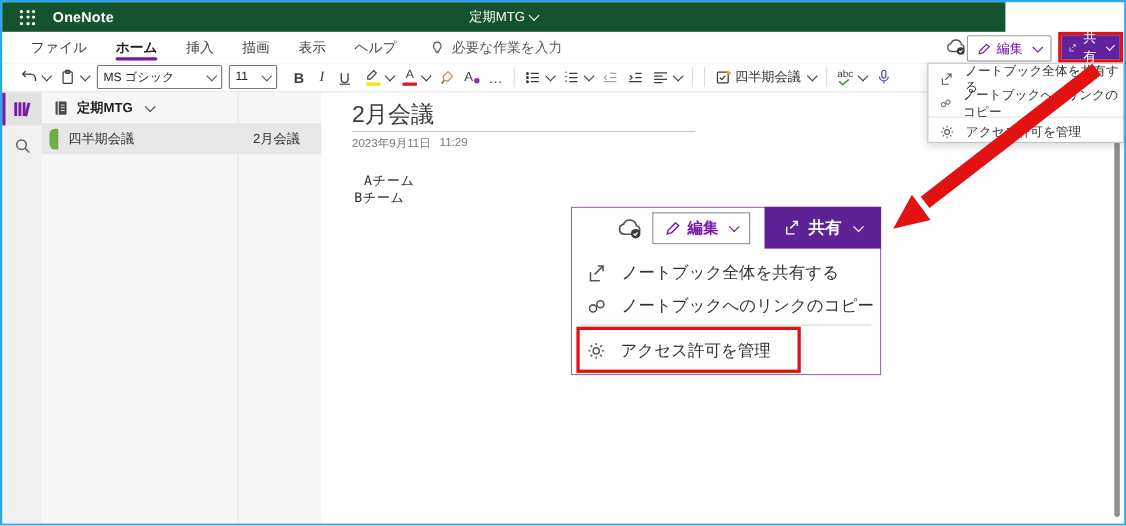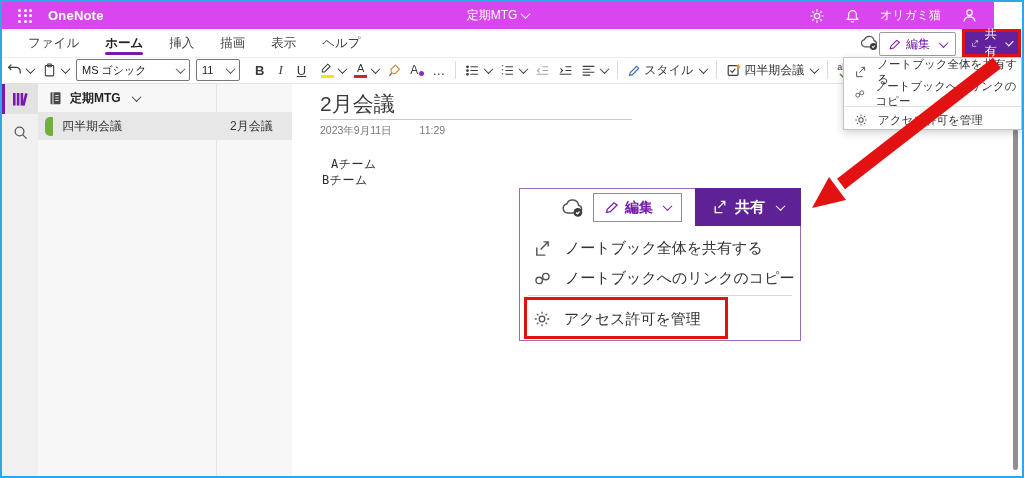--- a/index.html
+++ b/index.html
@@ -6,21 +6,21 @@
   #screen{position:relative;width:1024px;height:478px;overflow:hidden;background:#fff;
     font-family:"Liberation Sans","DejaVu Sans",sans-serif;color:#333;}
   .abs{position:absolute;}
   .chv{width:6px;height:6px;border-right:1.5px solid currentColor;border-bottom:1.5px solid currentColor;
     transform:rotate(45deg) translate(-1px,-1px);display:inline-block;margin-left:5px;}
   .vdiv{width:1px;height:18px;background:#dcdcdc;margin:0 5px;}
   svg{display:block;}
   
   #frame{left:0;top:0;right:0;bottom:0;border:2px solid #2ea7e8;z-index:30;pointer-events:none;}
   
-  #titlebar{left:2px;top:2px;width:992px;height:27px;background:#d946ef;color:#fff;display:flex;align-items:center;z-index:2;}
+  #titlebar{left:2px;top:2px;width:912px;height:27px;background:#14532d;color:#fff;display:flex;align-items:center;z-index:2;}
   .waffle{display:grid;grid-template-columns:repeat(3,3px);grid-gap:2.5px;margin-left:16px;cursor:pointer;}
   .waffle i{width:3px;height:3px;background:#fff;border-radius:50%;}
   #app-name{font-weight:bold;font-size:13px;margin-left:16px;letter-spacing:.2px;}
   #tb-center{position:absolute;left:0;right:0;text-align:center;font-size:12px;pointer-events:none;}
   #tb-center .inner{pointer-events:auto;display:inline-flex;align-items:center;cursor:pointer;}
   #tb-right{margin-left:auto;display:flex;align-items:center;gap:20px;margin-right:16px;}
   #tb-right .uname{font-size:12px;}
   
   #menubar{left:2px;top:29px;width:1020px;height:28px;background:#fff;display:flex;align-items:center;
     font-size:12.5px;color:#424242;border-bottom:1px solid #f0f0f0;z-index:2;}
@@ -29,21 +29,21 @@
   .menu-item.active::after{content:"";position:absolute;left:0;right:0;bottom:2px;height:3px;background:#7719aa;border-radius:2px;}
   #tellme{margin-left:30px;display:flex;align-items:center;gap:7px;color:#5a5a5a;cursor:text;}
   #mb-cloud{position:absolute;right:142px;top:4px;cursor:default;}
   #mb-edit{position:absolute;right:66px;top:3px;height:22px;padding:0 8px;border:1px solid #9b9b9b;border-radius:2px;
     background:#fff;color:#7719aa;font-size:12px;display:flex;align-items:center;gap:5px;cursor:pointer;}
   #mb-share-box{position:absolute;right:1px;top:0;width:59px;height:28px;border:3px solid #e31212;box-sizing:border-box;z-index:8;}
   #mb-share{width:100%;height:100%;background:#62229e;color:#fff;font-size:12px;display:flex;align-items:center;
     justify-content:center;gap:4px;cursor:pointer;border:none;}
   
   #toolbar{left:2px;top:57px;width:1020px;height:27px;background:#fff;display:flex;align-items:center;
-    border-bottom:1px solid #e3e3e3;padding-left:0;box-sizing:border-box;color:#3b3b3b;z-index:1;}
+    border-bottom:1px solid #e3e3e3;padding-left:12px;box-sizing:border-box;color:#3b3b3b;z-index:1;}
   .tbtn{display:flex;align-items:center;padding:0 4px;height:24px;cursor:pointer;}
   .combo{border:1px solid #767676;border-radius:2px;height:20px;display:flex;align-items:center;
     font-size:11px;padding:0 5px;margin:0 3px;cursor:pointer;color:#222;}
   .combo .chv{margin-left:7px;color:#555;}
   .ltr{font-size:13px;font-family:"Liberation Serif",serif;}
   .colorbar{display:inline-block;width:13px;height:3px;margin-top:1px;}
   .stack{display:flex;flex-direction:column;align-items:center;line-height:1;}
   .tlabel{font-size:12px;margin:0 2px;color:#333;}
   
   #rail{left:2px;top:84px;width:36px;height:392px;background:#f0f0f0;}
@@ -56,21 +56,21 @@
     box-sizing:border-box;font-size:12px;font-weight:bold;color:#222;cursor:pointer;}
   #section-row{left:38px;top:112px;width:179px;height:28px;background:#e7e7e7;display:flex;align-items:center;gap:9px;
     padding-left:7px;box-sizing:border-box;font-size:12px;cursor:pointer;text-align:center;}
   .section-tab{width:8px;height:19px;background:#6fae44;border-radius:5px 1px 1px 5px;}
   #page-row{left:217px;top:112px;width:75px;height:28px;background:#e7e7e7;display:flex;align-items:center;
     padding-left:13px;box-sizing:border-box;font-size:12px;cursor:pointer;}
   
   #content{left:292px;top:84px;width:730px;height:392px;background:#fff;}
   #page-title{left:320px;top:90px;font-size:21px;color:#3a3a3a;}
   #title-underline{left:320px;top:119px;width:312px;height:1px;background:#c9c9c9;}
-  #page-date{left:320px;top:124px;font-size:10.5px;color:#777;display:flex;gap:28px;}
+  #page-date{left:320px;top:124px;font-size:10.5px;color:#777;display:flex;gap:8px;}
   .bodyline{font-family:"DejaVu Sans Mono",monospace;font-size:12px;color:#2e2e2e;letter-spacing:.5px;}
   #scrollbar{left:1013px;top:129px;width:5px;height:341px;background:#8f8f8f;border-radius:3px;z-index:4;cursor:grab;}
   
   #dropdown{left:843px;top:57px;width:179px;height:73px;background:#fff;border:1px solid #c3c3c3;
     box-shadow:0 3px 8px rgba(0,0,0,.18);box-sizing:border-box;z-index:5;padding-top:3px;}
   .dd-item{height:22px;display:flex;align-items:center;gap:10px;padding-left:10px;font-size:11.5px;color:#333;cursor:pointer;}
   .dd-sep{height:1px;background:#e2e2e2;margin:1px 0 2px 0;}
   
   #inset{left:519px;top:188px;width:282px;height:153px;background:#fff;border:1px solid #9a6cb0;box-sizing:border-box;z-index:6;}
   #inset-share{position:absolute;right:-1px;top:-1px;width:106px;height:38px;background:#5f2196;color:#fff;
@@ -101,50 +101,36 @@
         <i></i>
         <i></i>
     </div>
     <span id="app-name">OneNote</span>
     <div id="tb-center">
       <span class="inner">
         <span>定期MTG</span>
         <span class="chv"></span>
       </span>
     </div>
-    <div id="tb-right">
-      <span>
-        <svg width="16" height="16" viewBox="0 0 18 18" fill="none" stroke="#fff" stroke-width="1.4">
-          <circle cx="9" cy="9" r="3"></circle>
-            <path d="M9 1.5v2.3M9 14.2v2.3M1.5 9h2.3M14.2 9h2.3M3.7 3.7l1.6 1.6M12.7 12.7l1.6 1.6M14.3 3.7l-1.6 1.6M5.3 12.7l-1.6 1.6"></path>
-        </svg>
-      </span>
-      <span>
-        <svg width="15" height="16" viewBox="0 0 18 18" fill="none" stroke="#fff" stroke-width="1.4">
-          <path d="M9 2.5a4.6 4.6 0 0 0-4.6 4.6v3.6L2.6 13h12.8l-1.8-2.3V7.1A4.6 4.6 0 0 0 9 2.5z"></path>
-          <path d="M7.3 15a1.8 1.8 0 0 0 3.4 0"></path>
-        </svg>
-      </span>
-      <span class="uname">オリガミ猫</span>
-      <span>
-        <svg width="17" height="17" viewBox="0 0 20 20" fill="none" stroke="#fff" stroke-width="1.5">
-          <circle cx="10" cy="6.7" r="3.2"></circle>
-            <path d="M3.5 17c.5-3.6 3-5.4 6.5-5.4s6 1.8 6.5 5.4"></path>
-        </svg>
-      </span>
-    </div>
   </div>
 
   <div id="menubar" class="abs">
     <span class="menu-item">ファイル</span>
     <span class="menu-item active">ホーム</span>
     <span class="menu-item">挿入</span>
     <span class="menu-item">描画</span>
     <span class="menu-item">表示</span>
     <span class="menu-item">ヘルプ</span>
+    <span id="tellme">
+      <svg width="13" height="15" viewBox="0 0 18 18" fill="none" stroke="#5a5a5a" stroke-width="1.3">
+        <path d="M9 1.8a4.9 4.9 0 0 0-2.4 9.1v2.3h4.8v-2.3A4.9 4.9 0 0 0 9 1.8z"></path>
+          <path d="M7 15.3h4"></path>
+      </svg>
+      <span>必要な作業を入力</span>
+    </span>
     <span id="mb-cloud">
       <svg width="21" height="18" viewBox="0 0 24 20" fill="none">
         <path d="M7 15.5h9.5a3.6 3.6 0 0 0 .6-7.1A5.6 5.6 0 0 0 6.3 7.2 4.2 4.2 0 0 0 7 15.5z" stroke="#555" stroke-width="1.4"></path>
         <circle cx="16.5" cy="15" r="4" fill="#3b3b3b"></circle>
         <path d="M14.8 15l1.3 1.3 2-2.2" stroke="#fff" stroke-width="1.2" fill="none"></path>
       </svg>
     </span>
     <span id="mb-edit">
       <svg width="13" height="13" viewBox="0 0 18 18" fill="none" stroke="#7719aa" stroke-width="1.5">
         <path d="M3 15l1-3.7 8-8L15.7 6l-8 8L3 15z"></path>
@@ -246,27 +232,20 @@
           <path d="M3 6.5 5.5 9 3 11.5"></path>
       </svg>
     </span>
     <span class="tbtn">
       <svg width="15" height="15" viewBox="0 0 18 18" fill="none" stroke="#3b3b3b" stroke-width="1.3">
         <path d="M2 4h14M2 7.5h9M2 11h14M2 14.5h9"></path>
       </svg>
         <span class="chv"></span>
     </span>
     <span class="vdiv"></span>
-    <span class="tbtn">
-      <svg width="15" height="15" viewBox="0 0 18 18" fill="none" stroke="#3b6fb5" stroke-width="1.4">
-        <path d="M3 15l1-3.5 7.5-7.5L14 6.5 6.5 14 3 15z"></path>
-      </svg>
-      <span class="tlabel">スタイル</span>
-      <span class="chv"></span>
-    </span>
     <span class="vdiv"></span>
     <span class="tbtn">
       <svg width="16" height="16" viewBox="0 0 18 18" fill="none">
         <rect x="2.5" y="4" width="11" height="11" rx="1" stroke="#3b3b3b" stroke-width="1.3"></rect>
         <path d="M5 9.7l2 2 3.5-4.2" stroke="#3b3b3b" stroke-width="1.3"></path>
         <path d="M14 2l.9 1.8 2 .3-1.4 1.4.3 2L14 6.6l-1.8.9.3-2-1.4-1.4 2-.3z" fill="#e8a33d"></path>
       </svg>
       <span class="tlabel">四半期会議</span>
       <span class="chv"></span>
     </span>

